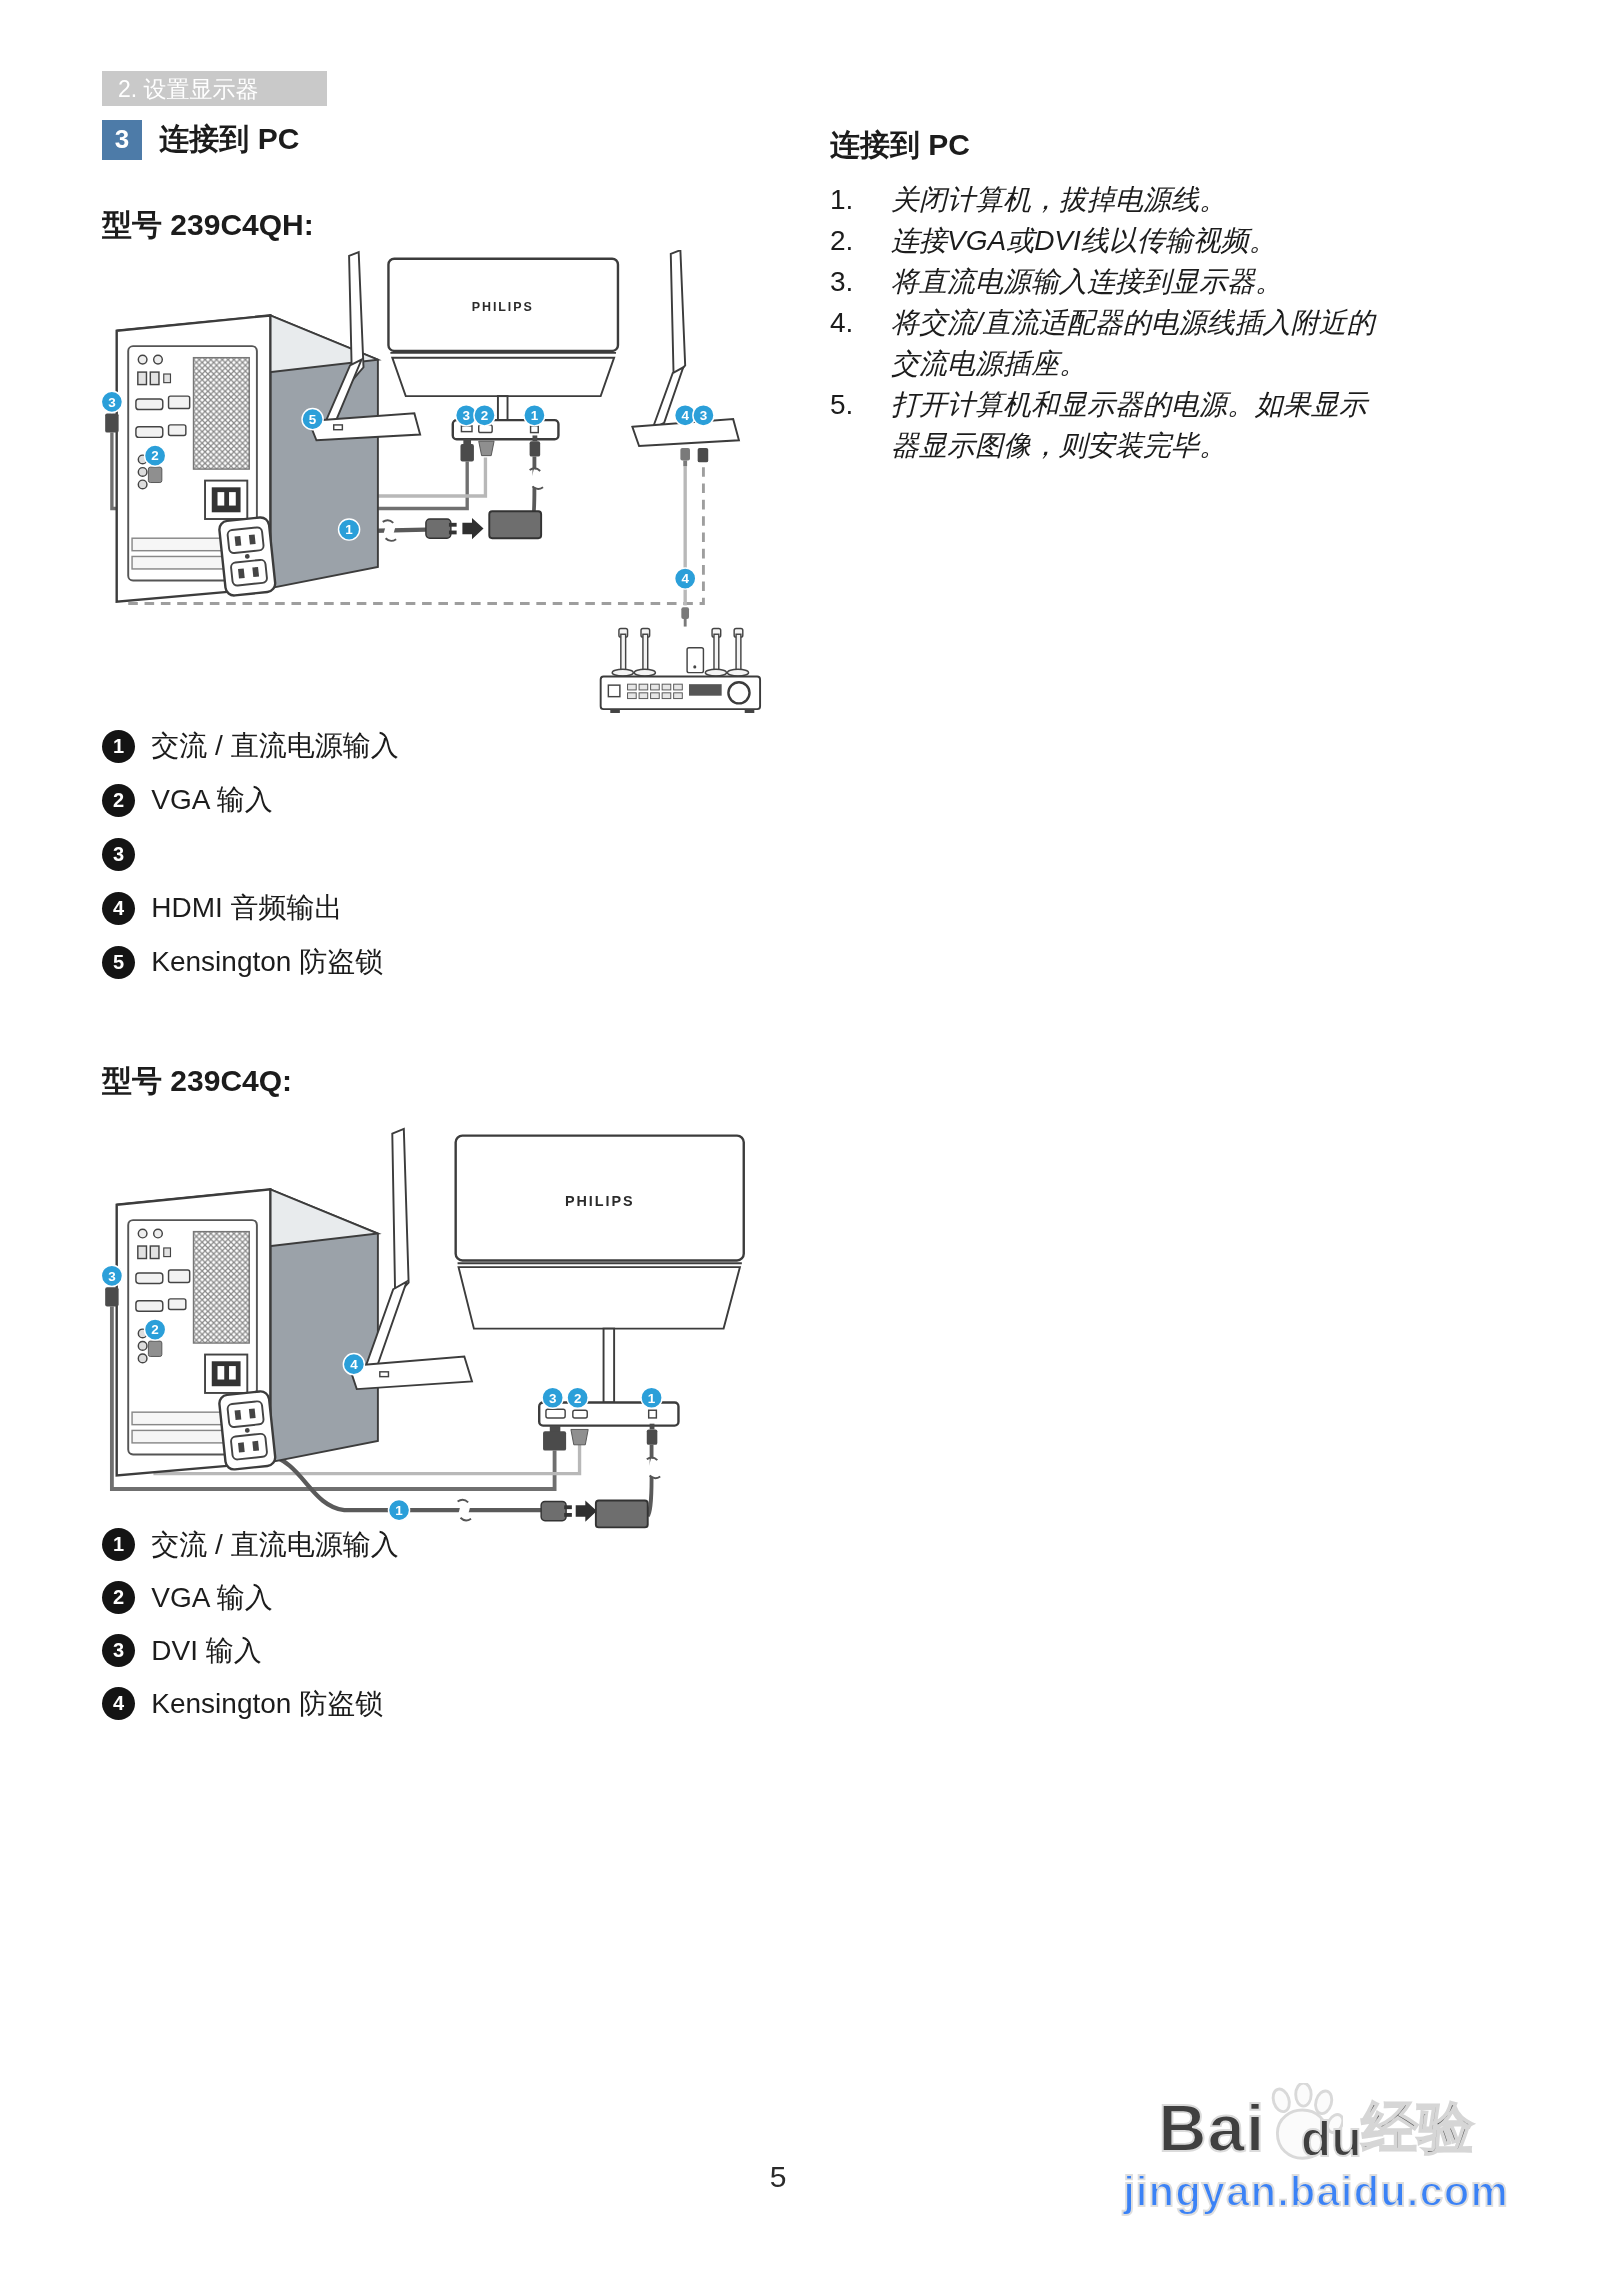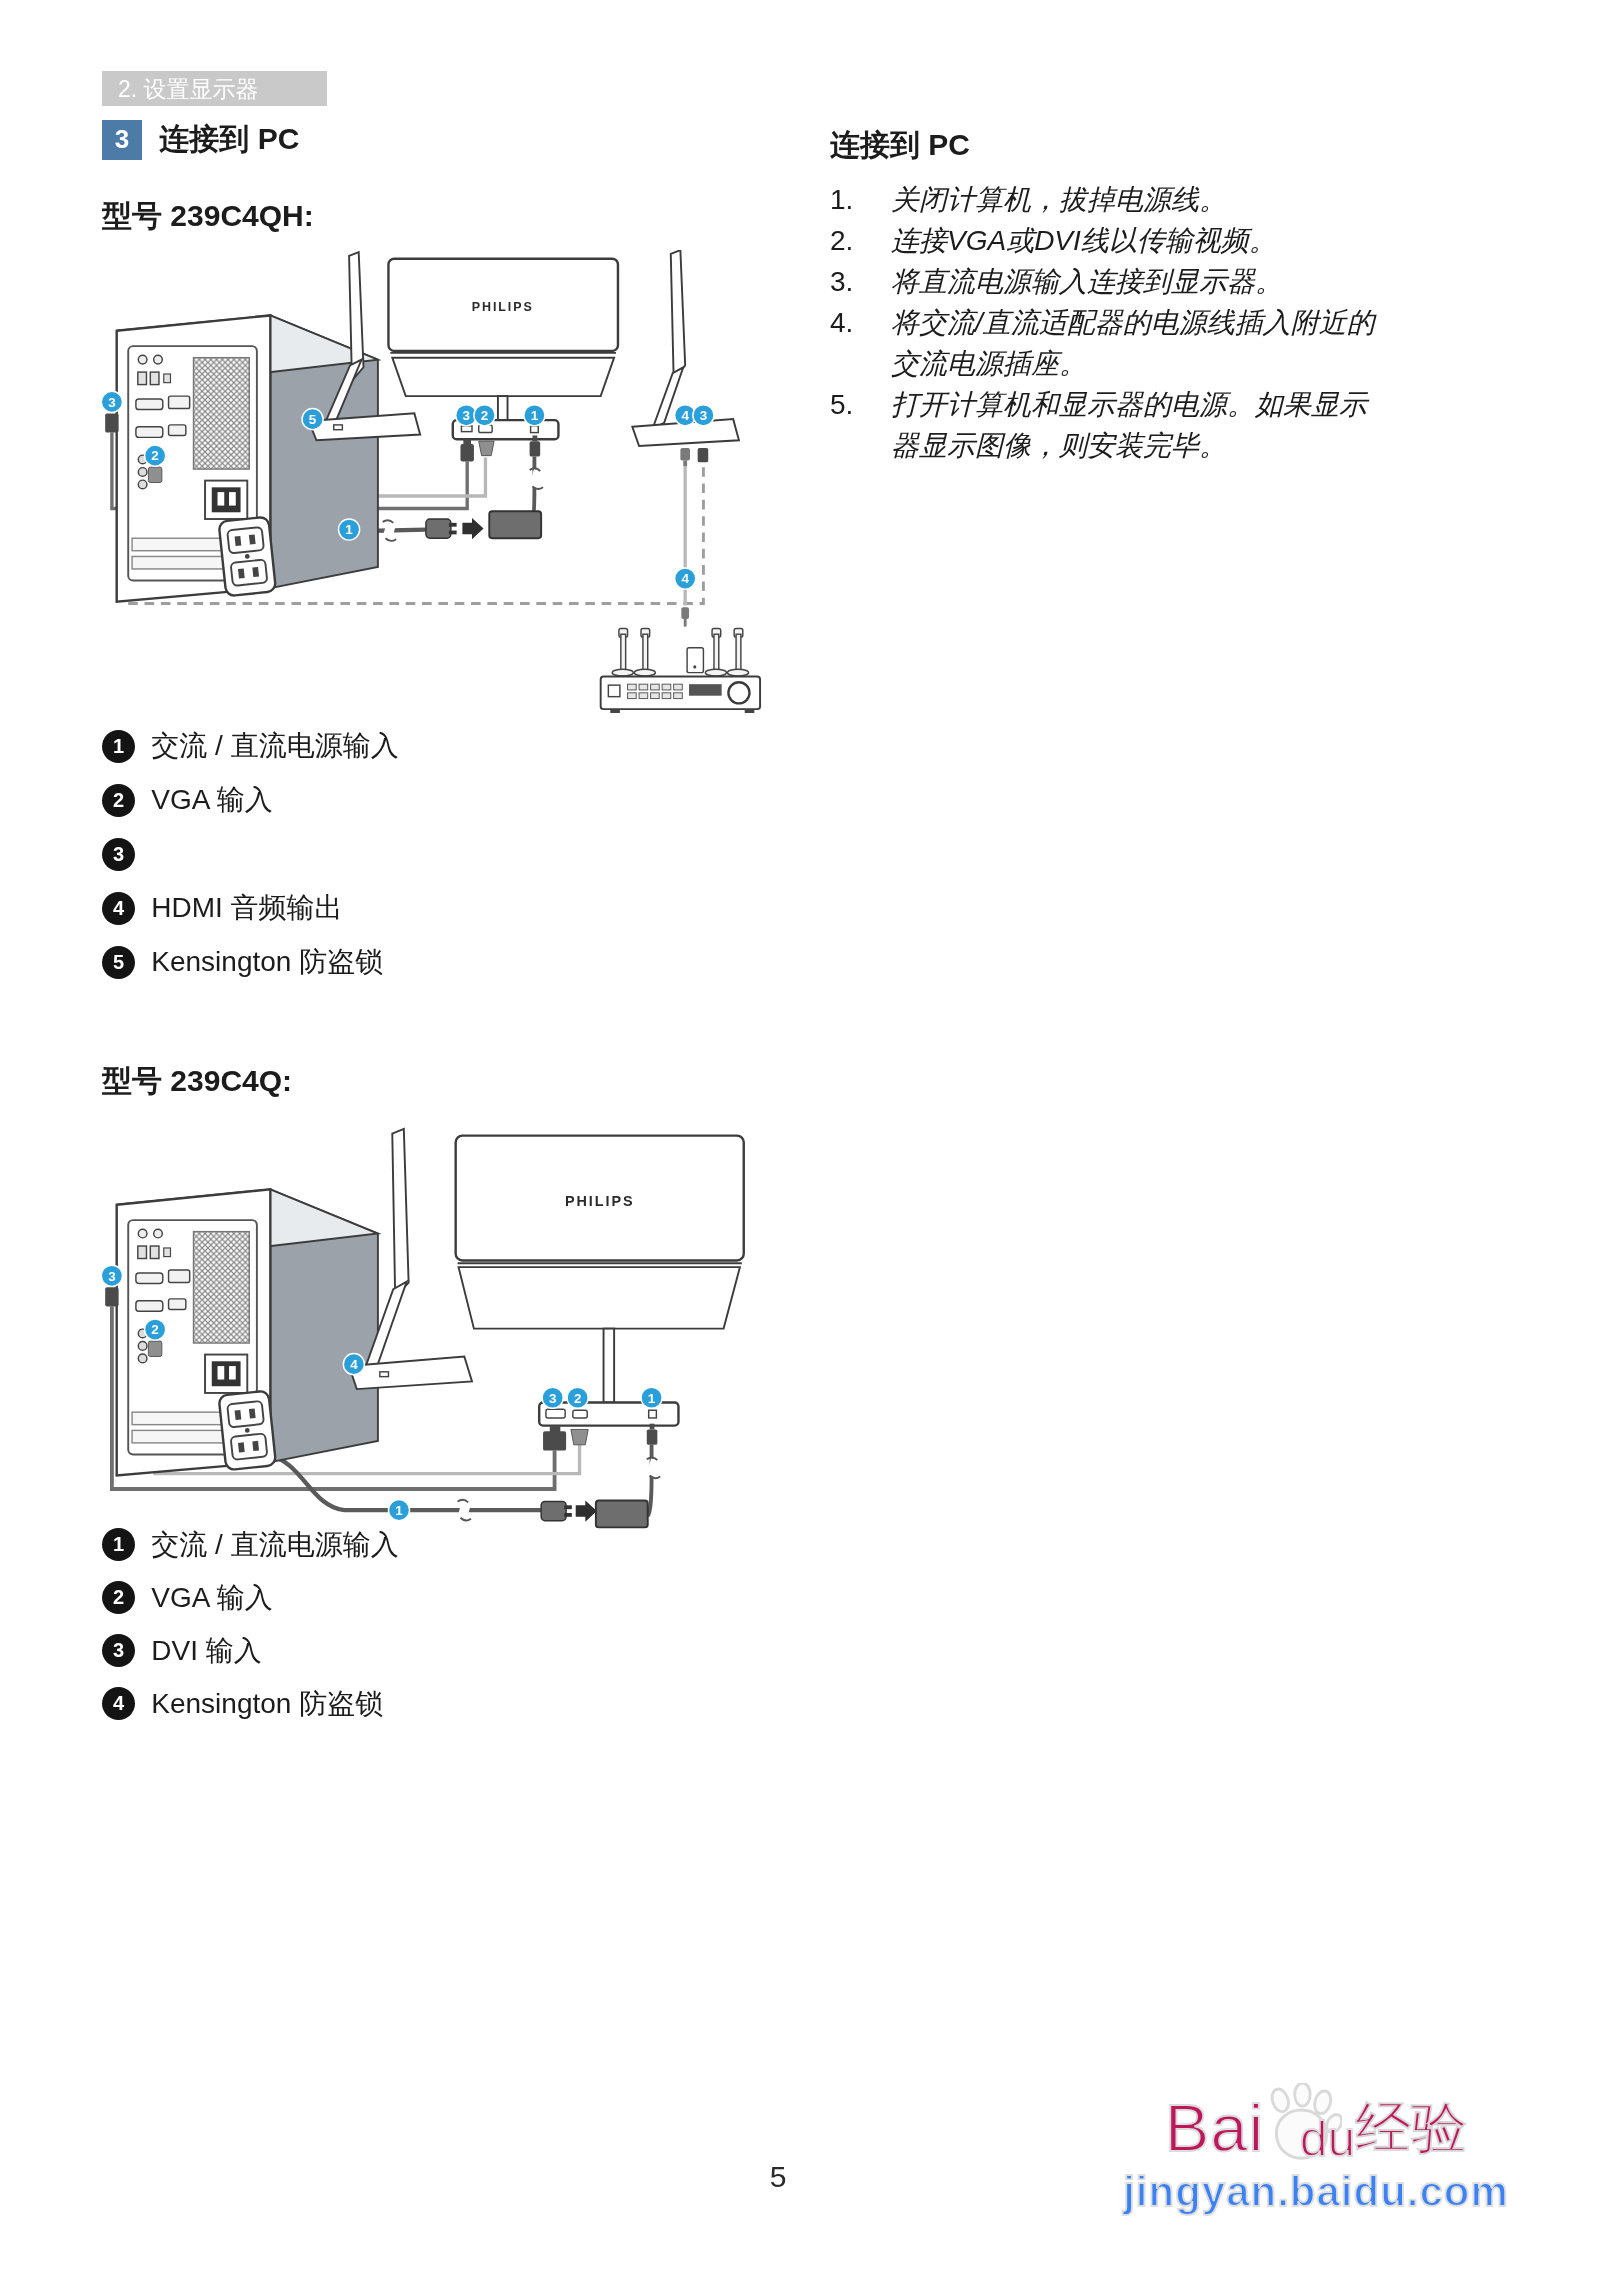--- a/index.html
+++ b/index.html
@@ -29,21 +29,21 @@
   .rtitle{left:830px;top:125px;font-size:30px;font-weight:bold;}
   .steps{left:830px;top:179px;width:576px;display:flex;flex-direction:column;}
   .step{display:flex;align-items:flex-start;}
   .stepnum{width:61px;font-size:28px;line-height:41px;flex:none;}
   .steptext{font-size:28px;line-height:41px;width:492px;font-style:italic;}
   
   .pagenum{left:749px;top:2160px;width:58px;text-align:center;font-size:30px;color:#2a2a2a;}
   
   .wm{left:1100px;top:2083px;width:432px;display:flex;flex-direction:column;align-items:center;}
   .wmrow1{display:flex;align-items:flex-start;}
-  .wmtext{font-weight:normal;color:#be185d;-webkit-text-stroke:1.9px #dbdbdb;}
+  .wmtext{font-weight:bold;color:#404040;-webkit-text-stroke:1.9px #dbdbdb;}
   .wmbai{font-size:67px;letter-spacing:1px;margin-top:5.8px;}
   .wmdu{font-size:50px;margin-left:-42px;margin-top:27px;}
   .wmcn{font-size:56px;margin-left:0;margin-top:7.7px;-webkit-text-stroke:1.9px #d6d6d6;}
   .wmurl{font-size:42px;font-weight:bold;color:#3b82f6;-webkit-text-stroke:1.9px #dedede;margin-top:0px;letter-spacing:1px;}
   
   .badge circle{fill:#2b9fd9;stroke:#ffffff;stroke-width:1.5;}
   .badge text{fill:#ffffff;font-family:"Liberation Sans",sans-serif;font-size:14px;font-weight:bold;text-anchor:middle;}
   .brandtxt{fill:#2b2b2b;font-family:"Liberation Sans",sans-serif;font-weight:bold;letter-spacing:2px;text-anchor:middle;}
 </style>
 </head>
@@ -83,21 +83,21 @@
   </defs>
 </svg>
 
 <div class="abs hdrbar">2. 设置显示器</div>
 
 <div class="abs secrow">
   <div class="secbadge">3</div>
   <div class="sectitle">连接到 PC</div>
 </div>
 
-<div class="abs modeltitle" style="top:196px">型号 239C4QH:</div>
+<div class="abs modeltitle" style="top:205px">型号 239C4QH:</div>
 
 <svg class="abs" style="left:61px;top:250px" width="701" height="466" viewBox="0 0 730 485">
 
   <path d="M70,368 H669 V221" fill="none" stroke="#9e9e9e" stroke-width="3" stroke-dasharray="10 7"></path>
 
   <path d="M53,190 L53,269 L423,269 L423,220" fill="none" stroke="#707070" stroke-width="3.5"></path>
   <path d="M98,242 L98,256 L442,256 L442,216" fill="none" stroke="#b8b8b8" stroke-width="3.5"></path>
   <path d="M196,264 C336,292 348,362 220,308" fill="none" stroke="#bcbcbc" stroke-width="5"></path>
   <path d="M216,318 C252,326 262,296 294,293 L380,291" fill="none" stroke="#5a5a5a" stroke-width="4.5"></path>
   <path d="M493,215 V248 C493,270 492,284 490,286" fill="none" stroke="#5a5a5a" stroke-width="4"></path>

